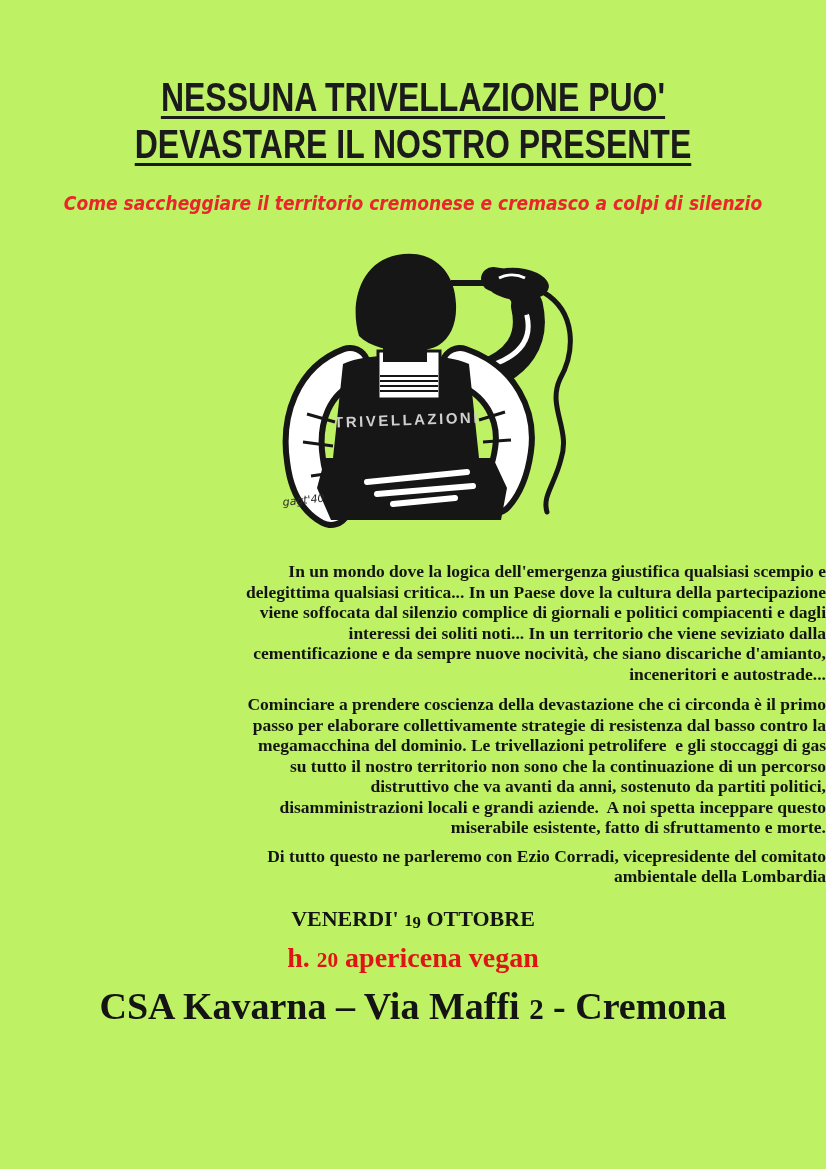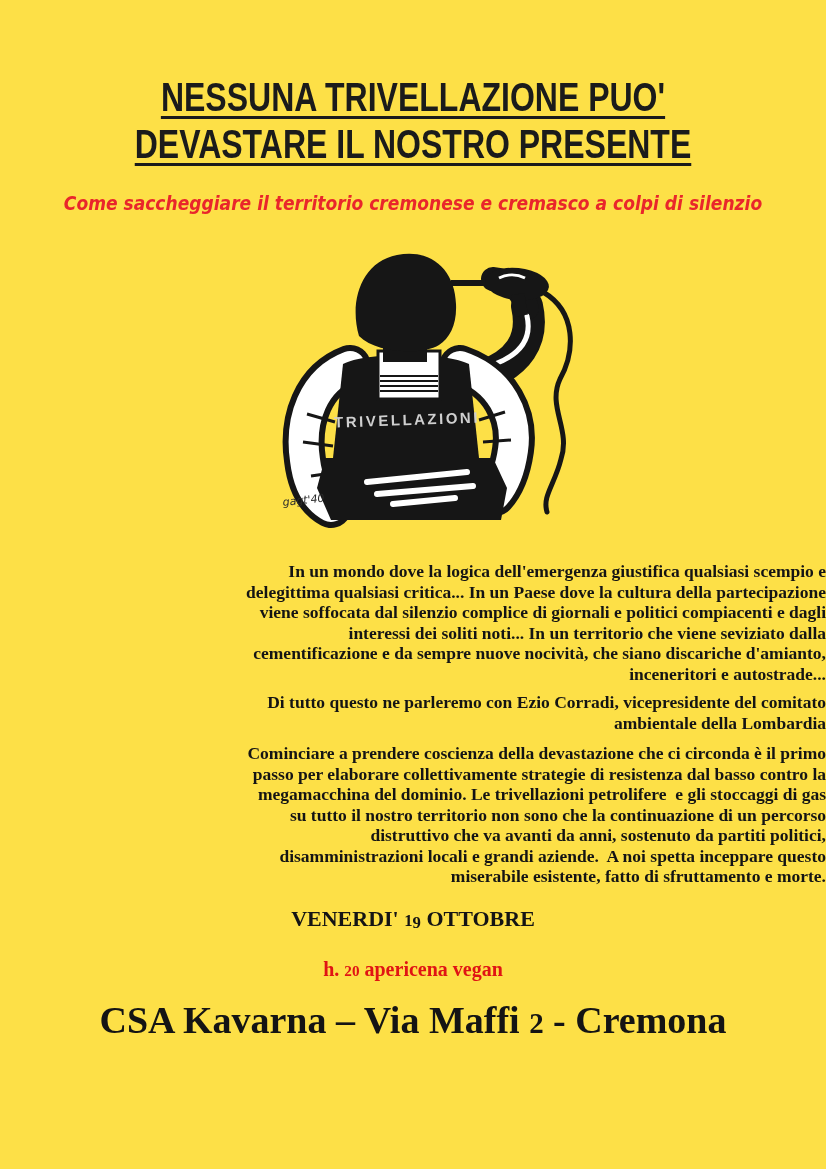--- a/index.html
+++ b/index.html
@@ -1,17 +1,17 @@
 <!DOCTYPE html>
 <html><head>
 <meta charset="utf-8">
 <style>
   html,body{margin:0;padding:0;background:#ffffff;}
   .page{
-    width:826px;height:1169px;position:relative;background:#fde047;
+    width:826px;height:1169px;position:relative;background:#bef264;
     margin:0 auto;overflow:hidden;
     font-family:"Liberation Serif",serif;color:#141414;
   }
   .title{
     padding-top:74px;text-align:center;
     font-family:"Liberation Sans",sans-serif;font-weight:bold;
     font-size:40px;line-height:47px;color:#1b1b1b;
   }
   .title .tline{
     display:block;white-space:nowrap;
@@ -33,21 +33,21 @@
   }
   .para.first{margin-top:26px;}
   .para.third{margin-top:8px;}
   .date-heading{
     margin-top:12px;text-align:center;font-weight:bold;font-size:22px;
     line-height:40px;color:#141414;white-space:nowrap;
   }
   .event-line{
     text-align:center;font-weight:bold;white-space:pre;
   }
-  .event-apericena{margin-top:9px;font-size:20px;line-height:34px;}
+  .event-apericena{margin-top:1px;font-size:28px;line-height:28px;}
   .event-discussione{margin-top:11px;font-size:24px;line-height:29px;}
   .venue{
     margin-top:9px;text-align:center;font-weight:bold;font-size:38px;
     line-height:46px;color:#141414;white-space:nowrap;
   }
   .os{font-size:0.76em;}
   .os.os-d{vertical-align:-0.14em;}
 </style>
 </head>
 <body>
@@ -100,30 +100,30 @@
     </svg>
   </div>
 
   <div class="para first">In un mondo dove la logica dell'emergenza giustifica qualsiasi scempio e
 delegittima qualsiasi critica... In un Paese dove la cultura della partecipazione
 viene soffocata dal silenzio complice di giornali e politici compiacenti e dagli
 interessi dei soliti noti... In un territorio che viene seviziato dalla
 cementificazione e da sempre nuove nocività, che siano discariche d'amianto,
 inceneritori e autostrade...</div>
 
-  <div class="para third">Di tutto questo ne parleremo con Ezio Corradi, vicepresidente del comitato
-ambientale della Lombardia</div>
-
   <div class="para">Cominciare a prendere coscienza della devastazione che ci circonda è il primo
 passo per elaborare collettivamente strategie di resistenza dal basso contro la
 megamacchina del dominio. Le trivellazioni petrolifere  e gli stoccaggi di gas
 su tutto il nostro territorio non sono che la continuazione di un percorso
 distruttivo che va avanti da anni, sostenuto da partiti politici,
 disamministrazioni locali e grandi aziende.  A noi spetta inceppare questo
 miserabile esistente, fatto di sfruttamento e morte.</div>
+
+  <div class="para third">Di tutto questo ne parleremo con Ezio Corradi, vicepresidente del comitato
+ambientale della Lombardia</div>
 
   <div class="date-heading">VENERDI' <span class="os">1</span><span class="os os-d">9</span> OTTOBRE</div>
 
   <div class="event-line event-apericena" style="color:#e01414;">h. <span class="os">2</span><span class="os">0</span> apericena vegan</div>
 
 
   <div class="venue">CSA Kavarna – Via Maffi <span class="os">2</span> - Cremona</div>
 
 </div>
 

